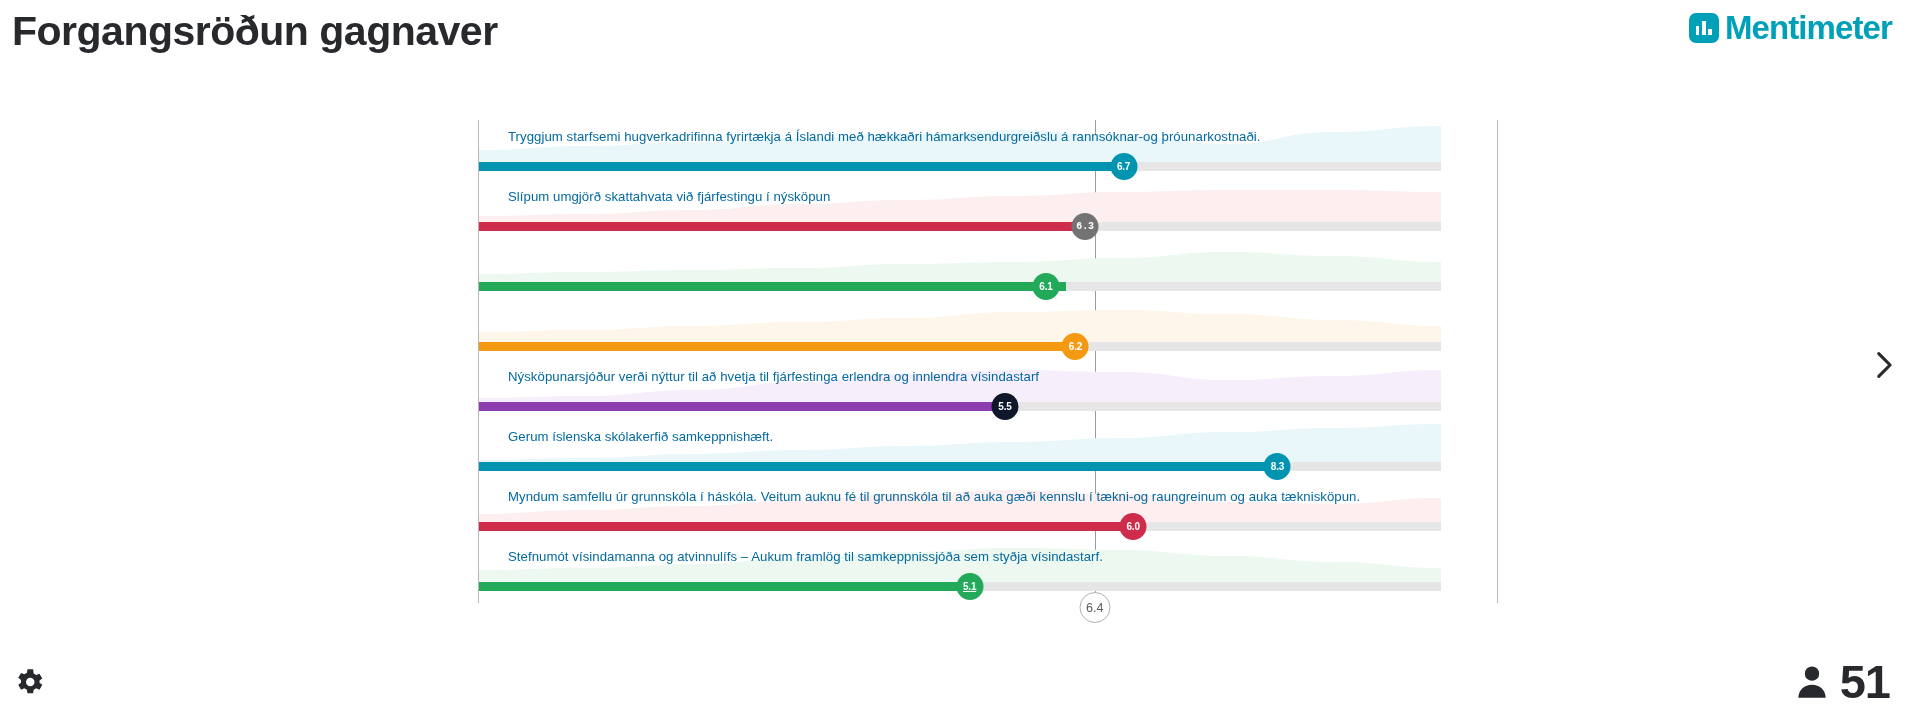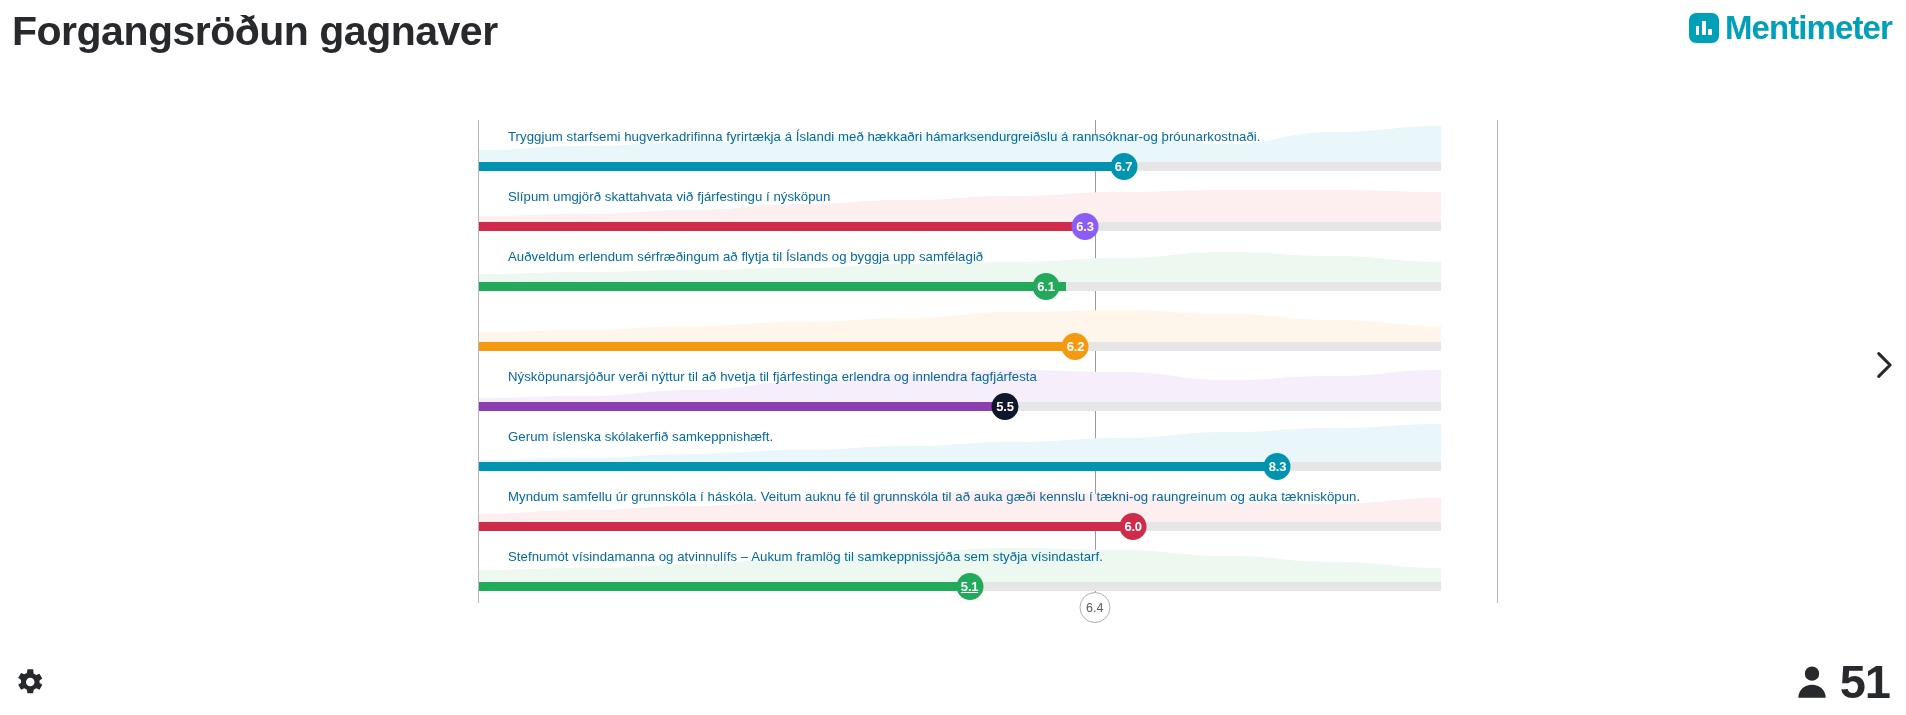--- a/index.html
+++ b/index.html
@@ -121,21 +121,21 @@
     height: 9px;
     border-radius: 0px;
   }
   .bubble {
     position: absolute;
     top: 33px;
     width: 27px;
     height: 27px;
     border-radius: 50%;
     color: #ffffff;
-    font-size: 13px;
+    font-size: 10px;
     font-weight: 700;
     display: flex;
     align-items: center;
     justify-content: center;
     transform: translateX(-50%);
     letter-spacing: -0.2px;
   }
 
   #mean-badge {
     position: absolute;
@@ -213,50 +213,49 @@
         </div>
         <div class="row" style="top: 60px;">
           <div class="ribbon">
             <svg viewBox="0 0 962 46" preserveAspectRatio="none">
               <path d="M0,46 L0,36 C53.44444444444444,36 53.44444444444444,34 106.88888888888889,34 C160.33333333333331,34 160.33333333333331,30 213.77777777777777,30 C267.22222222222223,30 267.2222222222222,24 320.66666666666663,24 C374.1111111111111,24 374.1111111111111,20 427.55555555555554,20 C481,20 481,16 534.4444444444445,16 C587.8888888888889,16 587.8888888888888,12 641.3333333333333,12 C694.7777777777777,12 694.7777777777777,10 748.2222222222222,10 C801.6666666666666,10 801.6666666666666,10 855.1111111111111,10 C908.5555555555555,10 908.5555555555555,12 962,12 L962,46 Z" fill="#fdeef0"></path>
             </svg>
           </div>
           <div class="label">Slípum umgjörð skattahvata við fjárfestingu í nýsköpun</div>
           <div class="track"></div>
           <div class="fill" style="width: 606.06px; background: rgb(207, 44, 76);"></div>
-          <div class="bubble" style="left: 606.06px; background: #8b5cf6;">6.3</div>
+          <div class="bubble" style="left: 606.06px; background: #737373; font-family: Liberation Mono, monospace;">6.3</div>
         </div>
         <div class="row" style="top: 120px;">
           <div class="ribbon">
             <svg viewBox="0 0 962 46" preserveAspectRatio="none">
               <path d="M0,46 L0,34 C53.44444444444444,34 53.44444444444444,32 106.88888888888889,32 C160.33333333333331,32 160.33333333333331,30 213.77777777777777,30 C267.22222222222223,30 267.2222222222222,28 320.66666666666663,28 C374.1111111111111,28 374.1111111111111,24 427.55555555555554,24 C481,24 481,22 534.4444444444445,22 C587.8888888888889,22 587.8888888888888,18 641.3333333333333,18 C694.7777777777777,18 694.7777777777777,12 748.2222222222222,12 C801.6666666666666,12 801.6666666666666,16 855.1111111111111,16 C908.5555555555555,16 908.5555555555555,22 962,22 L962,46 Z" fill="#ecf8f0"></path>
             </svg>
           </div>
-          <div class="label">Auðveldum erlendum sérfræðingum að flytja til Íslands og byggja upp samfélagið</div>
           <div class="track"></div>
           <div class="fill" style="width: 586.82px; background: rgb(34, 169, 90);"></div>
           <div class="bubble" style="left: 567px; background: rgb(34, 169, 90);">6.1</div>
         </div>
         <div class="row" style="top: 180px;">
           <div class="ribbon">
             <svg viewBox="0 0 962 46" preserveAspectRatio="none">
               <path d="M0,46 L0,32 C53.44444444444444,32 53.44444444444444,30 106.88888888888889,30 C160.33333333333331,30 160.33333333333331,26 213.77777777777777,26 C267.22222222222223,26 267.2222222222222,22 320.66666666666663,22 C374.1111111111111,22 374.1111111111111,18 427.55555555555554,18 C481,18 481,12 534.4444444444445,12 C587.8888888888889,12 587.8888888888888,10 641.3333333333333,10 C694.7777777777777,10 694.7777777777777,14 748.2222222222222,14 C801.6666666666666,14 801.6666666666666,20 855.1111111111111,20 C908.5555555555555,20 908.5555555555555,26 962,26 L962,46 Z" fill="#fef6ea"></path>
             </svg>
           </div>
           <div class="track"></div>
           <div class="fill" style="width: 596.44px; background: rgb(243, 154, 18);"></div>
           <div class="bubble" style="left: 596.44px; background: rgb(243, 154, 18);">6.2</div>
         </div>
         <div class="row" style="top: 240px;">
           <div class="ribbon">
             <svg viewBox="0 0 962 46" preserveAspectRatio="none">
               <path d="M0,46 L0,38 C53.44444444444444,38 53.44444444444444,36 106.88888888888889,36 C160.33333333333331,36 160.33333333333331,30 213.77777777777777,30 C267.22222222222223,30 267.2222222222222,22 320.66666666666663,22 C374.1111111111111,22 374.1111111111111,14 427.55555555555554,14 C481,14 481,10 534.4444444444445,10 C587.8888888888889,10 587.8888888888888,12 641.3333333333333,12 C694.7777777777777,12 694.7777777777777,20 748.2222222222222,20 C801.6666666666666,20 801.6666666666666,16 855.1111111111111,16 C908.5555555555555,16 908.5555555555555,10 962,10 L962,46 Z" fill="#f6eefb"></path>
             </svg>
           </div>
-          <div class="label">Nýsköpunarsjóður verði nýttur til að hvetja til fjárfestinga erlendra og innlendra fagfjárfesta</div>
+          <div class="label">Nýsköpunarsjóður verði nýttur til að hvetja til fjárfestinga erlendra og innlendra vísindastarf</div>
           <div class="track"></div>
           <div class="fill" style="width: 529.1px; background: rgb(140, 62, 176);"></div>
           <div class="bubble" style="left: 526px; background: #0f172a;">5.5</div>
         </div>
         <div class="row" style="top: 300px;">
           <div class="ribbon">
             <svg viewBox="0 0 962 46" preserveAspectRatio="none">
               <path d="M0,46 L0,40 C53.44444444444444,40 53.44444444444444,38 106.88888888888889,38 C160.33333333333331,38 160.33333333333331,34 213.77777777777777,34 C267.22222222222223,34 267.2222222222222,30 320.66666666666663,30 C374.1111111111111,30 374.1111111111111,26 427.55555555555554,26 C481,26 481,22 534.4444444444445,22 C587.8888888888889,22 587.8888888888888,18 641.3333333333333,18 C694.7777777777777,18 694.7777777777777,12 748.2222222222222,12 C801.6666666666666,12 801.6666666666666,8 855.1111111111111,8 C908.5555555555555,8 908.5555555555555,4 962,4 L962,46 Z" fill="#eaf7fa"></path>
             </svg>
           </div>

